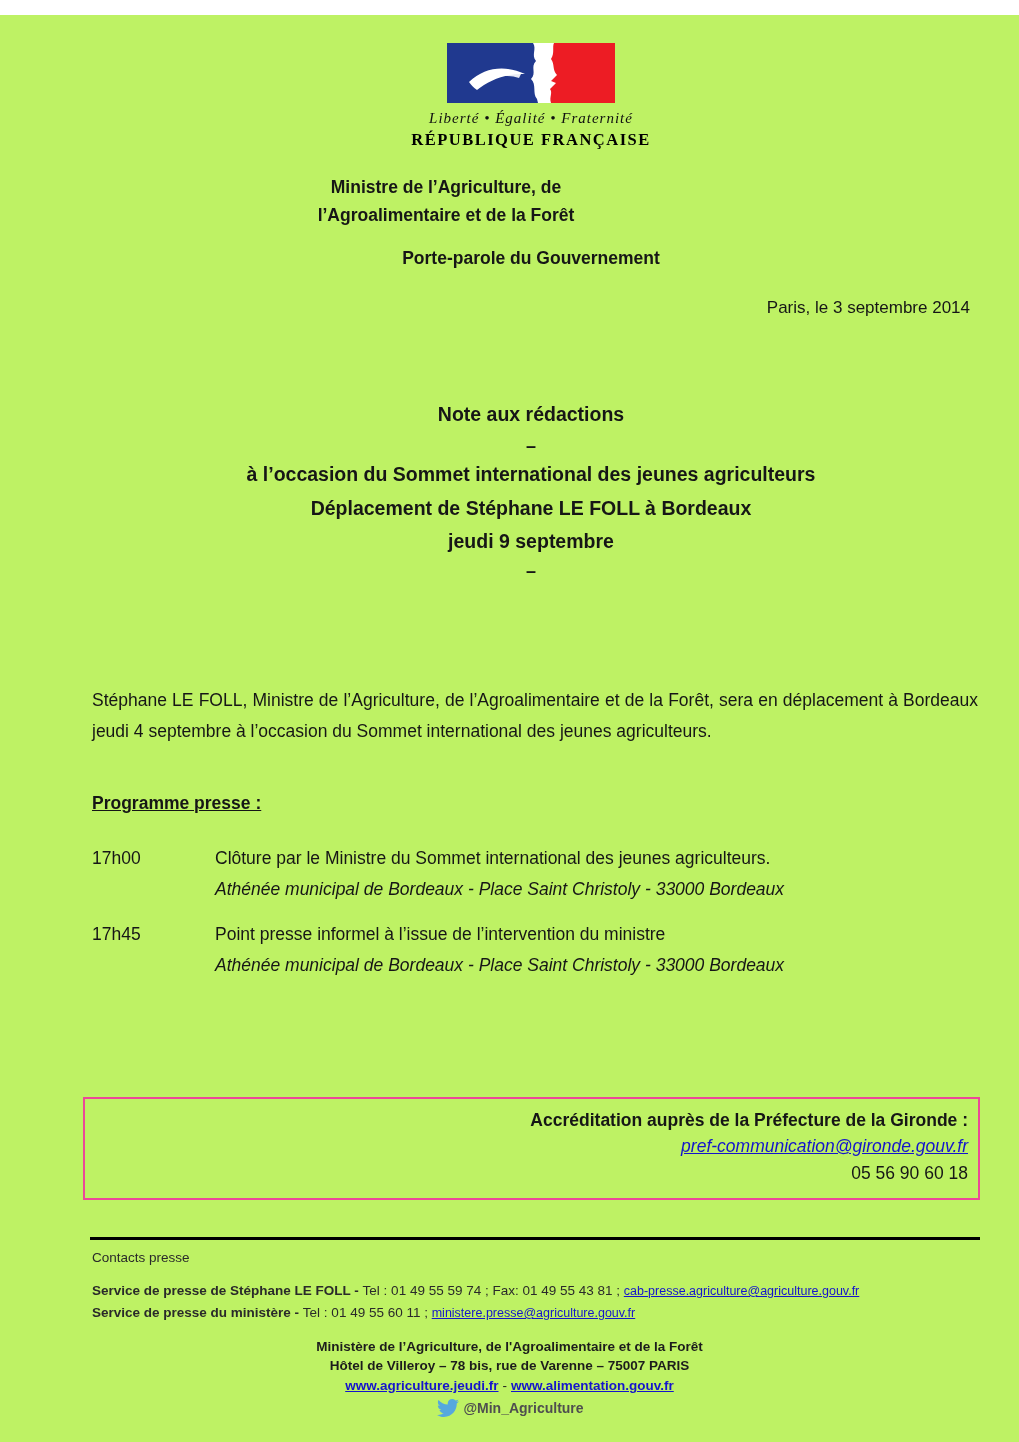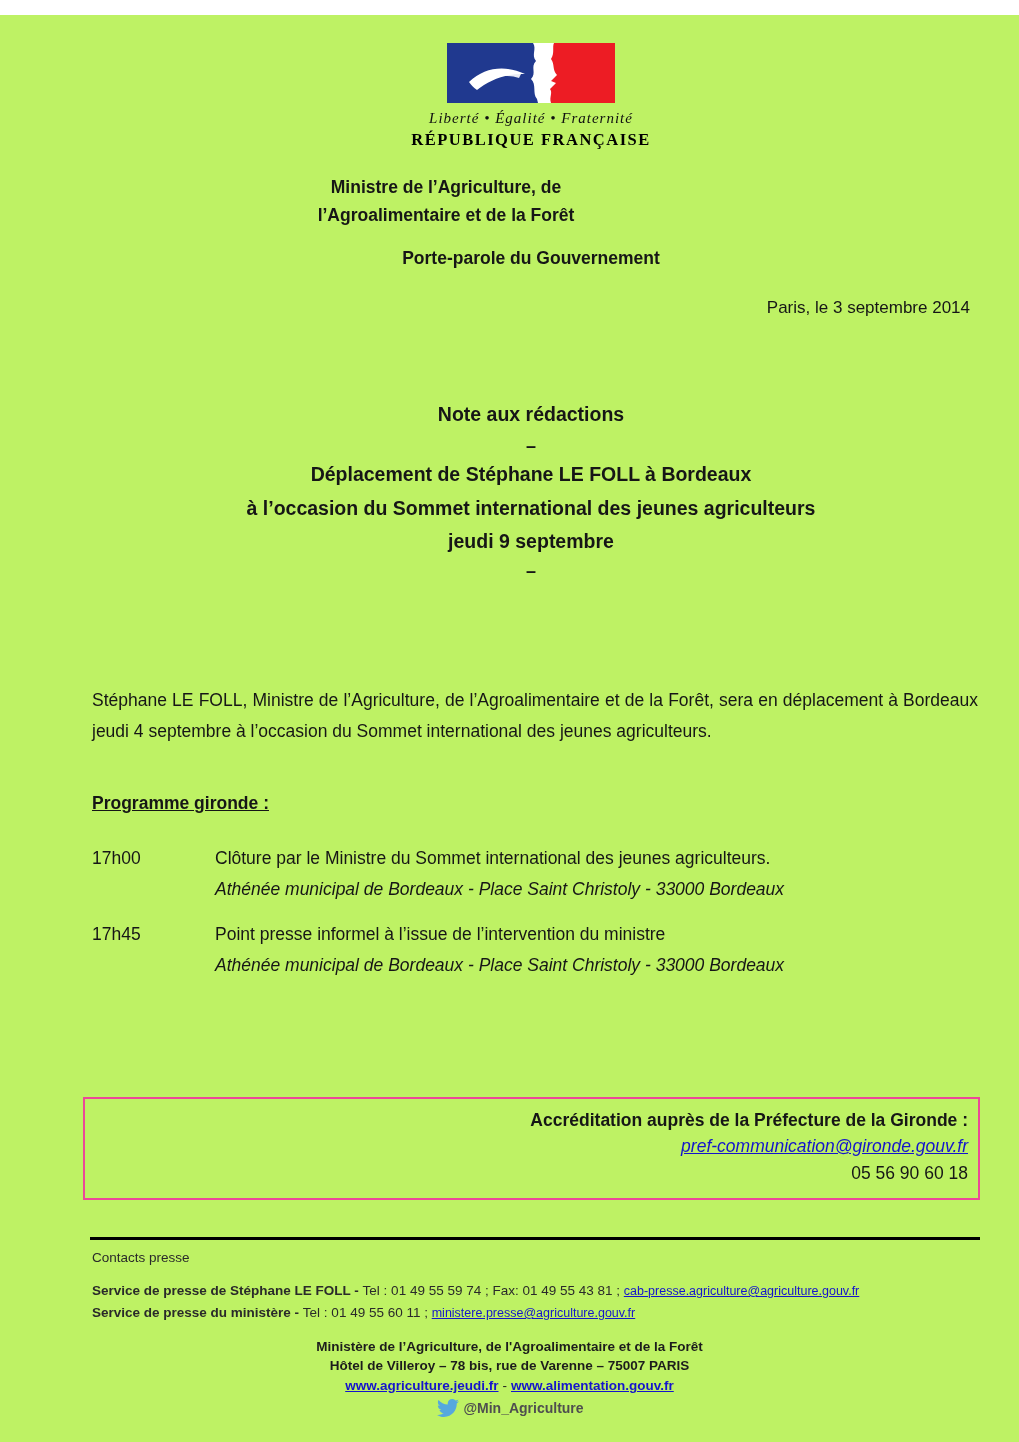--- a/index.html
+++ b/index.html
@@ -94,30 +94,30 @@
     <div>Ministre de l’Agriculture, de</div>
     <div>l’Agroalimentaire et de la Forêt</div>
   </div>
   <div class="spokesperson">Porte-parole du Gouvernement</div>
   <div class="dateline">Paris, le 3 septembre 2014</div>
 
   <div class="title-block">
     <div class="title-kicker">Note aux rédactions</div>
     <div class="title-dash">–</div>
     <div class="headline">
+      <div>à l’occasion du Sommet international des jeunes agriculteurs</div>
       <div>Déplacement de Stéphane LE FOLL à Bordeaux</div>
-      <div>à l’occasion du Sommet international des jeunes agriculteurs</div>
       <div>jeudi 9 septembre</div>
     </div>
     <div class="title-dash2">–</div>
   </div>
 
   <p class="intro">Stéphane LE FOLL, Ministre de l’Agriculture, de l’Agroalimentaire et de la Forêt, sera en déplacement à Bordeaux jeudi 4 septembre à l’occasion du Sommet international des jeunes agriculteurs.</p>
 
-  <div class="programme-heading">Programme gironde :</div>
+  <div class="programme-heading">Programme presse :</div>
 
   <div class="prog-row prog-row-1">
     <div class="prog-time">17h00</div>
     <div class="prog-body">
       <div>Clôture par le Ministre du Sommet international des jeunes agriculteurs.</div>
       <div class="prog-venue">Athénée municipal de Bordeaux - Place Saint Christoly - 33000 Bordeaux</div>
     </div>
   </div>
 
   <div class="prog-row prog-row-2">

